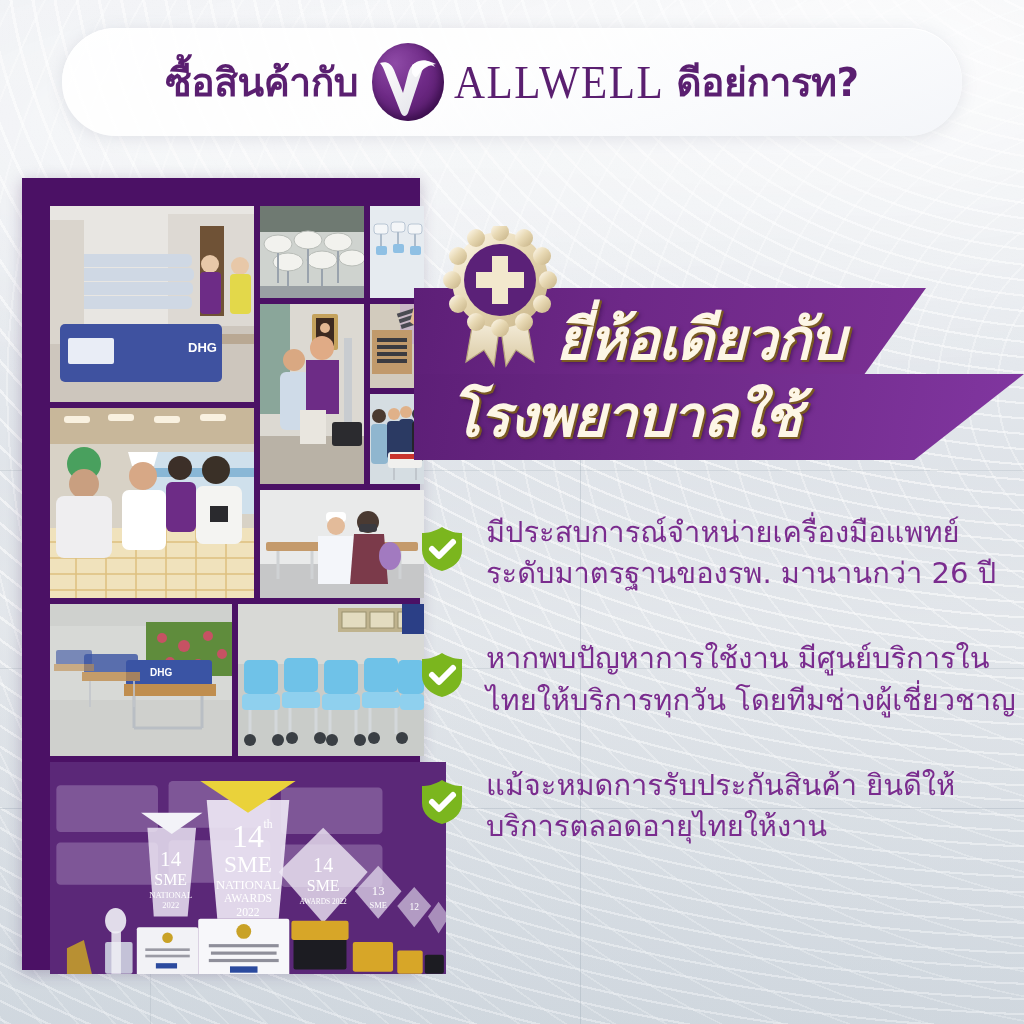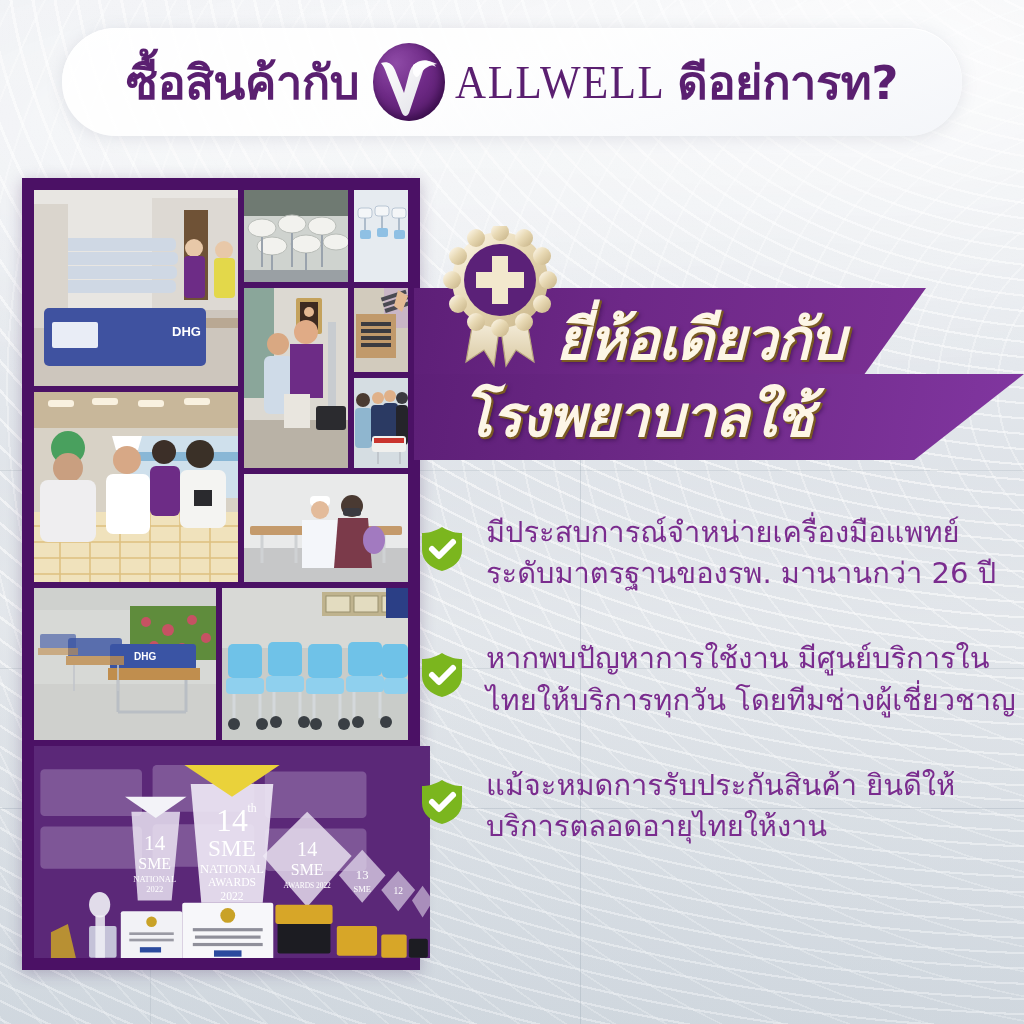--- a/index.html
+++ b/index.html
@@ -61,21 +61,21 @@
     border-radius: 56px;
     background:
       linear-gradient(160deg, rgba(255,255,255,.97) 0%, rgba(255,255,255,.86) 45%,
                               rgba(250,251,253,.93) 70%, rgba(243,245,249,.90) 100%);
     box-shadow: 0 2px 16px rgba(120,130,150,.18), inset 0 1px 0 rgba(255,255,255,.9);
     display: flex; align-items: center; justify-content: center;
     gap: 6px;
   }
   .hdr-th {
     font-family: "DejaVu Sans", sans-serif;
-    font-size: 47px; font-weight: 700;
+    font-size: 39px; font-weight: 700;
     color: #5a1f70;
     letter-spacing: -.5px;
     white-space: nowrap;
   }
   .hdr-th.left  { margin-right: 4px; }
   .hdr-th.right { margin-left: 6px; }
 
   
   .logo-mark {
     position: relative;
@@ -99,21 +99,21 @@
     transform: scaleY(1.06);
     white-space: nowrap;
   }
 
   
   .collage {
     position: absolute;
     left: 22px; top: 178px;
     width: 398px; height: 792px;
     background: #4b1165;
-    padding: 12px;
+    padding: 28px;
     box-shadow: 0 3px 14px rgba(70,40,95,.28);
   }
   .grid {
     position: relative;
     width: 100%; height: 100%;
   }
   .ph {
     position: absolute;
     overflow: hidden;
     background: #b9c2cc;
@@ -144,21 +144,21 @@
     font-weight: 700; font-style: italic;
     font-size: 57px;
     color: #fdf6e6;
     white-space: nowrap;
     text-shadow:
       2px 2px 0 #7a5a22, 1px 2px 0 #7a5a22,
       2px 1px 0 #7a5a22, 3px 3px 4px rgba(40,10,55,.55);
     letter-spacing: -1px;
   }
   .band-txt.l1 { left: 142px; top: 6px; }
-  .band-txt.l2 { left: 48px;  top: 83px; }
+  .band-txt.l2 { left: 36px;  top: 83px; }
 
   
   .medal { position: absolute; left: 22px; top: -62px; width: 128px; height: 150px; }
 
   
   .bullets {
     position: absolute;
     left: 420px; top: 512px;
     width: 580px;
   }

